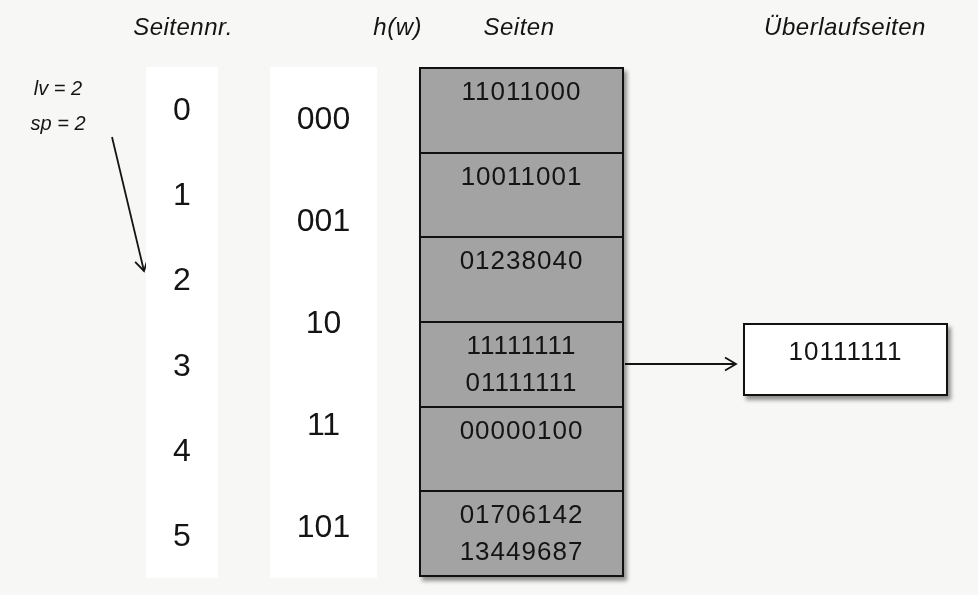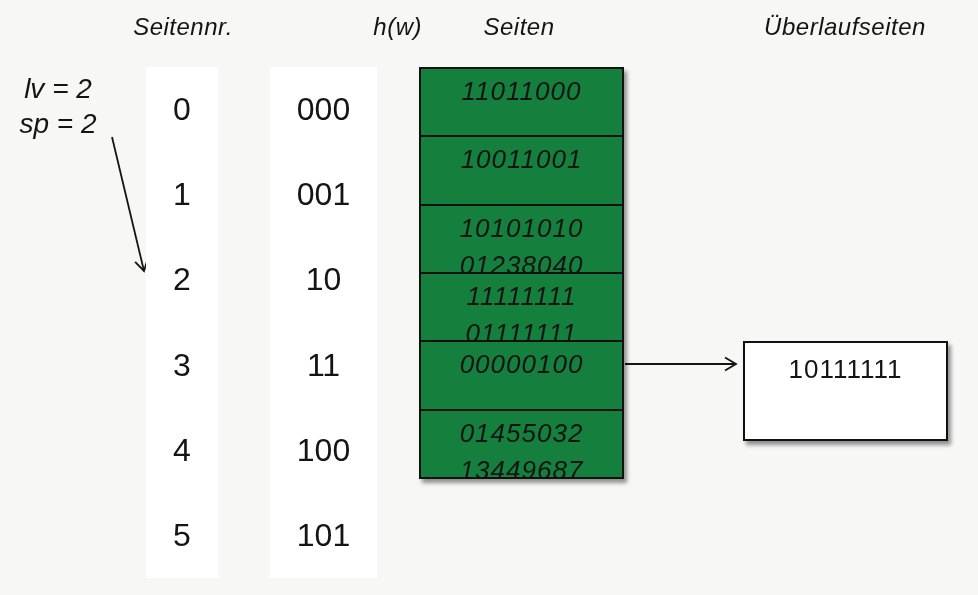--- a/index.html
+++ b/index.html
@@ -22,21 +22,21 @@
   }
   .hdr-seitennr { left:98px; }
   .hdr-hw       { left:252px;text-align:right; }
   .hdr-seiten   { left:434px; }
   .hdr-ueberlauf{ left:760px; }
 
   .annotation {
     position:absolute; left:10px; top:71px; width:96px;
     text-align:center;
     font-style:italic;
-    font-size:28px;
+    font-size:20px;
     line-height:35px;
     white-space:nowrap;
   }
 
   .arrows-layer {
     position:absolute; left:0; top:0;
     pointer-events:none;
   }
 
   .col {
@@ -47,44 +47,44 @@
   .col-pagenum { left:146px; width:72px; }
   .col-hash    { left:270px; width:107px; }
   .colcell {
     flex:1;
     display:flex; align-items:center; justify-content:center;
     font-size:32px;
   }
 
   .buckets-table {
     position:absolute; left:419px; top:67px;
-    width:205px; height:412px;
+    width:205px; height:510px;
     box-sizing:border-box;
-    background:#15803d;
+    background:#a3a3a3;
     border:2px solid #111;
     box-shadow:3px 4px 4px rgba(0,0,0,0.42);
-    display:flex; flex-direction:column;font-style:italic;
+    display:flex; flex-direction:column;
   }
   .bucket {
     flex:1;
     border-bottom:2px solid #111;
     text-align:center;
     padding-top:4px;
     overflow:hidden;
   }
   .bucket:last-child { border-bottom:none; }
   .bline {
     font-size:26px;
     line-height:37px;
     letter-spacing:1px;
   }
 
   .overflow-box {
-    position:absolute; left:743px; top:341px;
-    width:205px; height:100px;
+    position:absolute; left:743px; top:323px;
+    width:205px; height:73px;
     box-sizing:border-box;
     background:#ffffff;
     border:2px solid #111;
     box-shadow:3px 4px 4px rgba(0,0,0,0.42);
     text-align:center;
     padding-top:8px;
   }
 </style>
 </head>
 <body>
@@ -118,47 +118,45 @@
     <div class="colcell">3</div>
     <div class="colcell">4</div>
     <div class="colcell">5</div>
   </div>
 
   <div class="col col-hash">
     <div class="colcell">000</div>
     <div class="colcell">001</div>
     <div class="colcell">10</div>
     <div class="colcell">11</div>
-    <div class="colcell">100</div>
     <div class="colcell">101</div>
   </div>
 
   <div class="buckets-table">
     <div class="bucket">
       <div class="bline">11011000</div>
       <div class="bline"></div>
     </div>
     <div class="bucket">
       <div class="bline">10011001</div>
       <div class="bline"></div>
     </div>
     <div class="bucket">
-      <div class="bline">10101010</div>
       <div class="bline">01238040</div>
     </div>
     <div class="bucket">
       <div class="bline">11111111</div>
       <div class="bline">01111111</div>
     </div>
     <div class="bucket">
       <div class="bline">00000100</div>
       <div class="bline"></div>
     </div>
     <div class="bucket">
-      <div class="bline">01455032</div>
+      <div class="bline">01706142</div>
       <div class="bline">13449687</div>
     </div>
   </div>
 
   <div class="overflow-box">
     <div class="bline">10111111</div>
   </div>
 
 </div>
 

